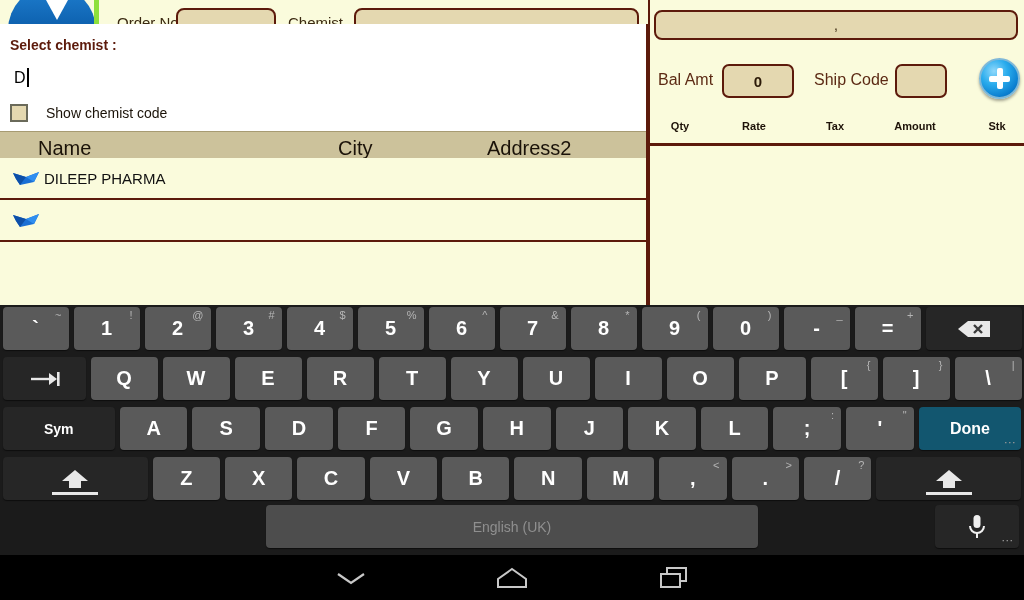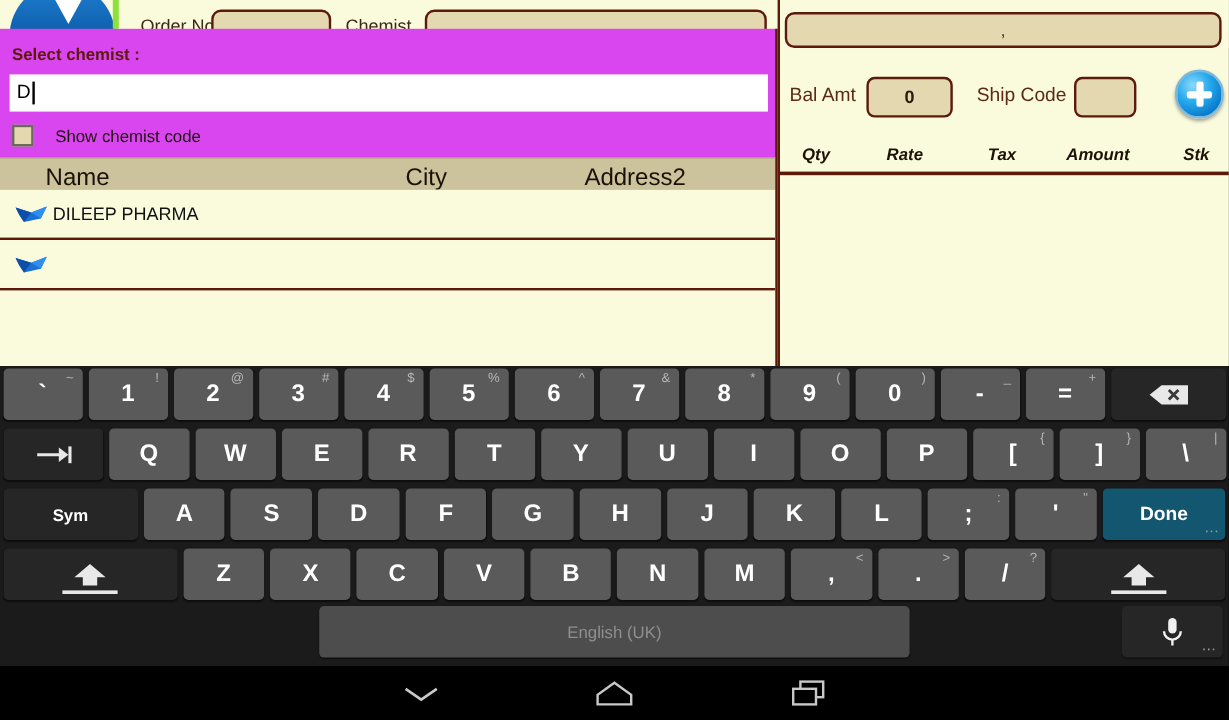--- a/index.html
+++ b/index.html
@@ -85,29 +85,28 @@
   }
   .add-btn::before { left: 8px; top: 15.5px; width: 21px; height: 6px; }
   .add-btn::after  { left: 15.5px; top: 8px; width: 6px; height: 21px; }
 
   .rp-cols {
     position: absolute; left: 0; top: 112px; width: 376px; height: 34px;
     border-bottom: 3px solid #5c1a0b;
   }
   .rp-col {
     position: absolute; top: 8px;
-    font-size: 14px; font-weight: bold; color: #1d1208;
+    font-size: 11px; font-weight: bold; color: #1d1208;
     text-align: center;
-    font-style: italic;
   }
 
   
   .dialog {
     position: absolute; left: 0; top: 24px; width: 648px; height: 281px;
-    background: #d946ef;
+    background: #ffffff;
     border-right: 2px solid #5c1a0b;
   }
   .dlg-title {
     position: absolute; left: 10px; top: 13px;
     font-size: 14px; font-weight: bold; color: #5c1a0b;
   }
   .dlg-input {
     position: absolute; left: 8px; top: 38px; width: 632px; height: 31px;
     background: #ffffff; border: none;
     display: flex; align-items: center;

